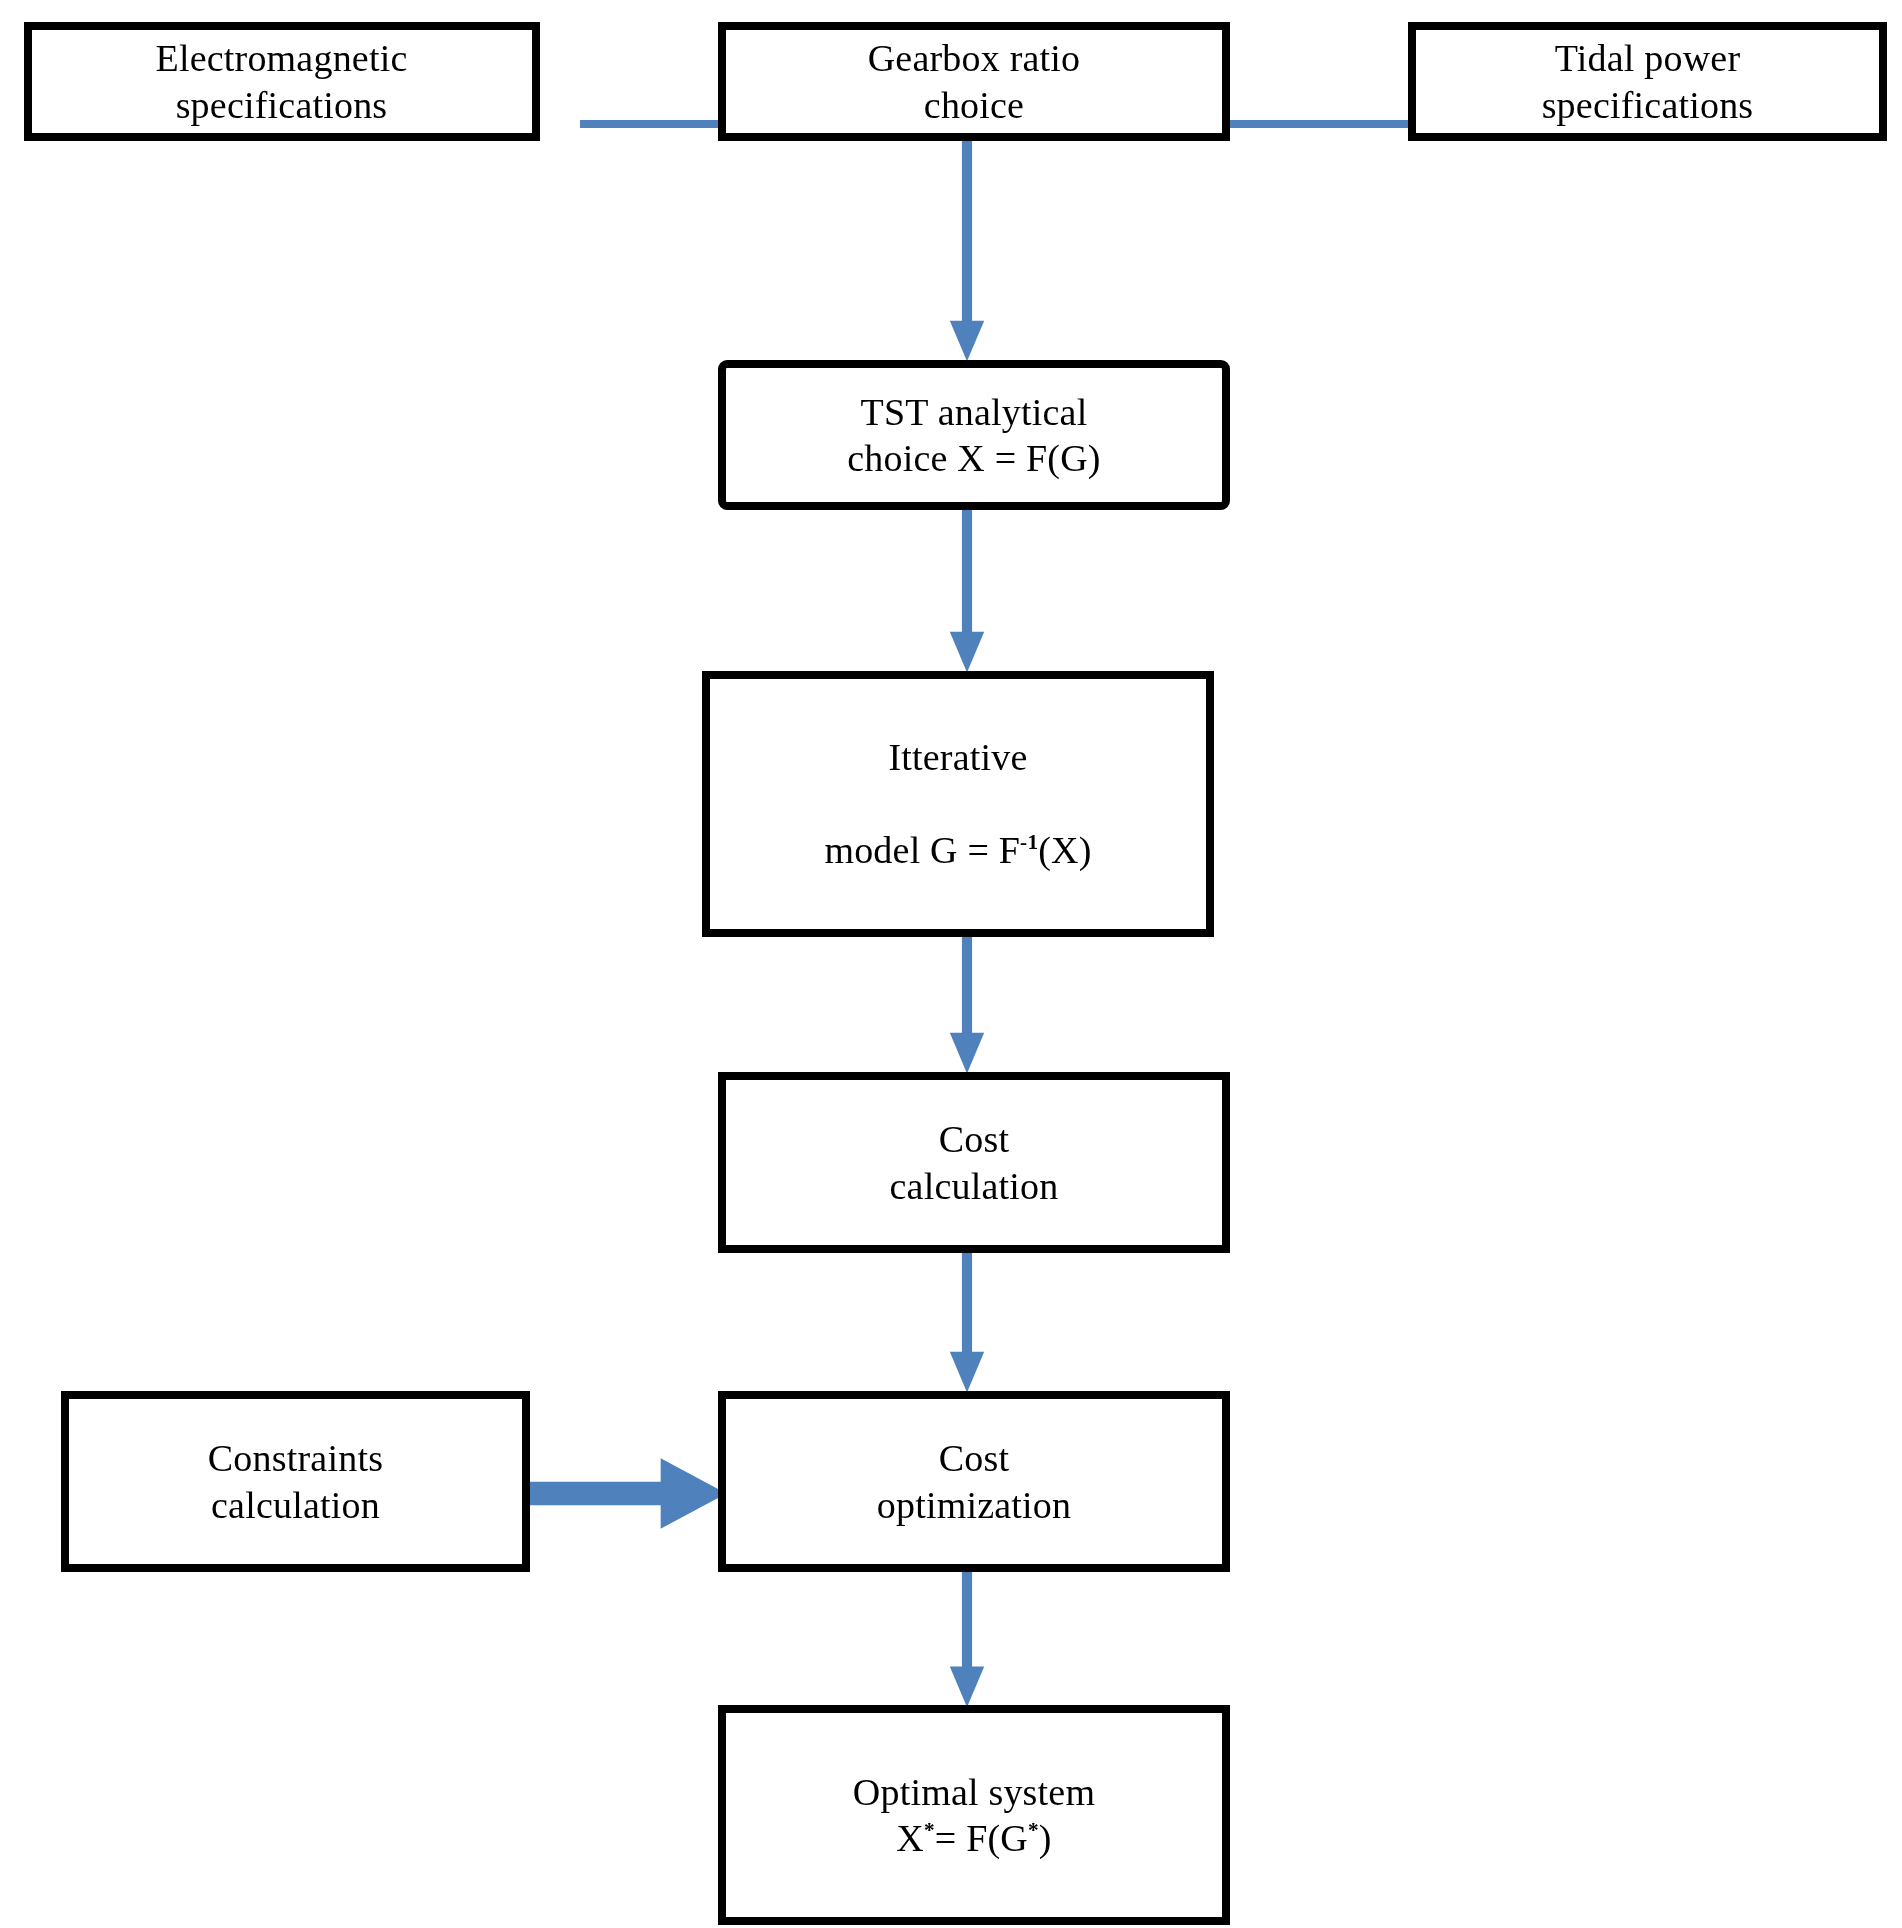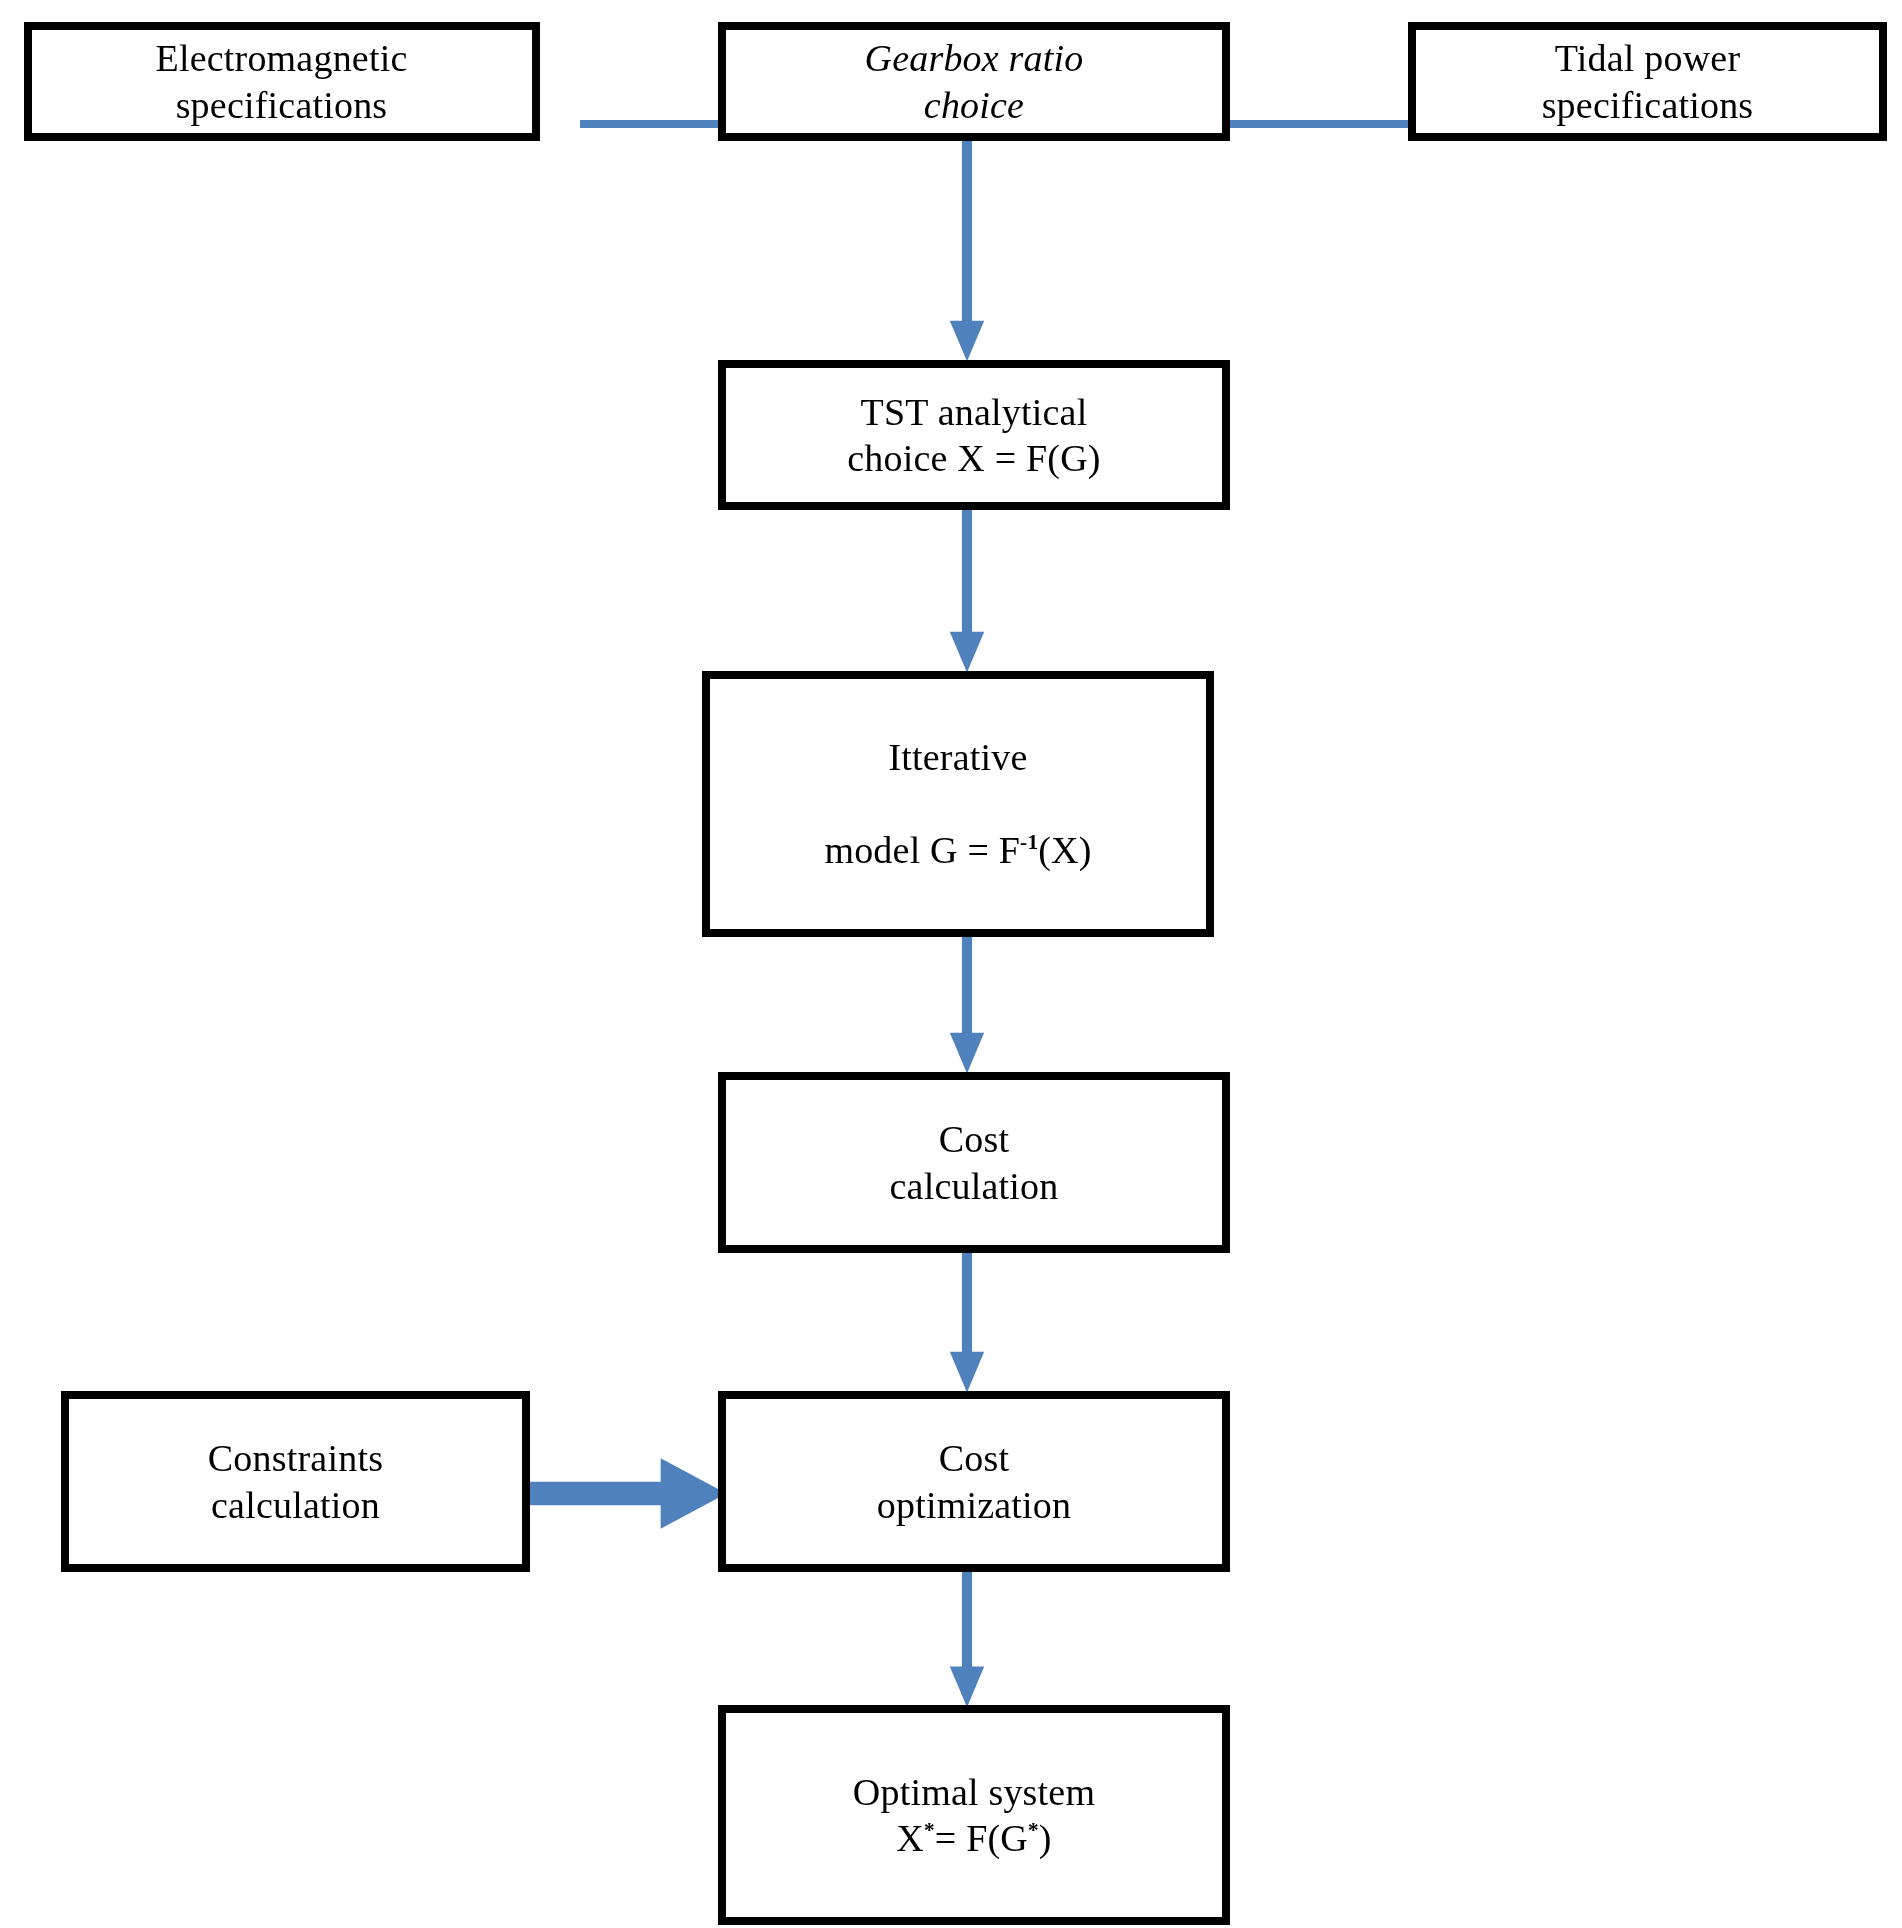--- a/index.html
+++ b/index.html
@@ -39,23 +39,23 @@
   }
   .fbox .label sup {
     font-size: 0.56em;
     font-weight: bold;
     vertical-align: super;
     line-height: 0;
   }
 
   
   #box-electromagnetic { left: 23.5px;   top: 22px;   width: 516px; height: 119px; }
-  #box-gearbox         { left: 718px;  top: 22px;   width: 512px; height: 119px; font-style: italic; }
+  #box-gearbox         { left: 718px;  top: 22px;   width: 512px; height: 119px; }
   #box-tidal           { left: 1408px; top: 22px;   width: 479px; height: 119px; }
-  #box-tst             { left: 718px;  top: 360px;  width: 512px; height: 150px; }
+  #box-tst             { left: 718px;  top: 360px;  width: 512px; height: 150px; border-radius: 9px; }
   #box-inversion       { left: 702px;  top: 671px;  width: 512px; height: 266px; }
   #box-costcalc        { left: 718px;  top: 1072px; width: 512px; height: 181px; }
   #box-costopt         { left: 718px;  top: 1391px; width: 512px; height: 181px; }
   #box-optimal         { left: 718px;  top: 1705px; width: 512px; height: 220px; }
   #box-constraints     { left: 61px;   top: 1391px; width: 469px; height: 181px; }
 
   
   .hline {
     position: absolute;
     height: 7.8px;

